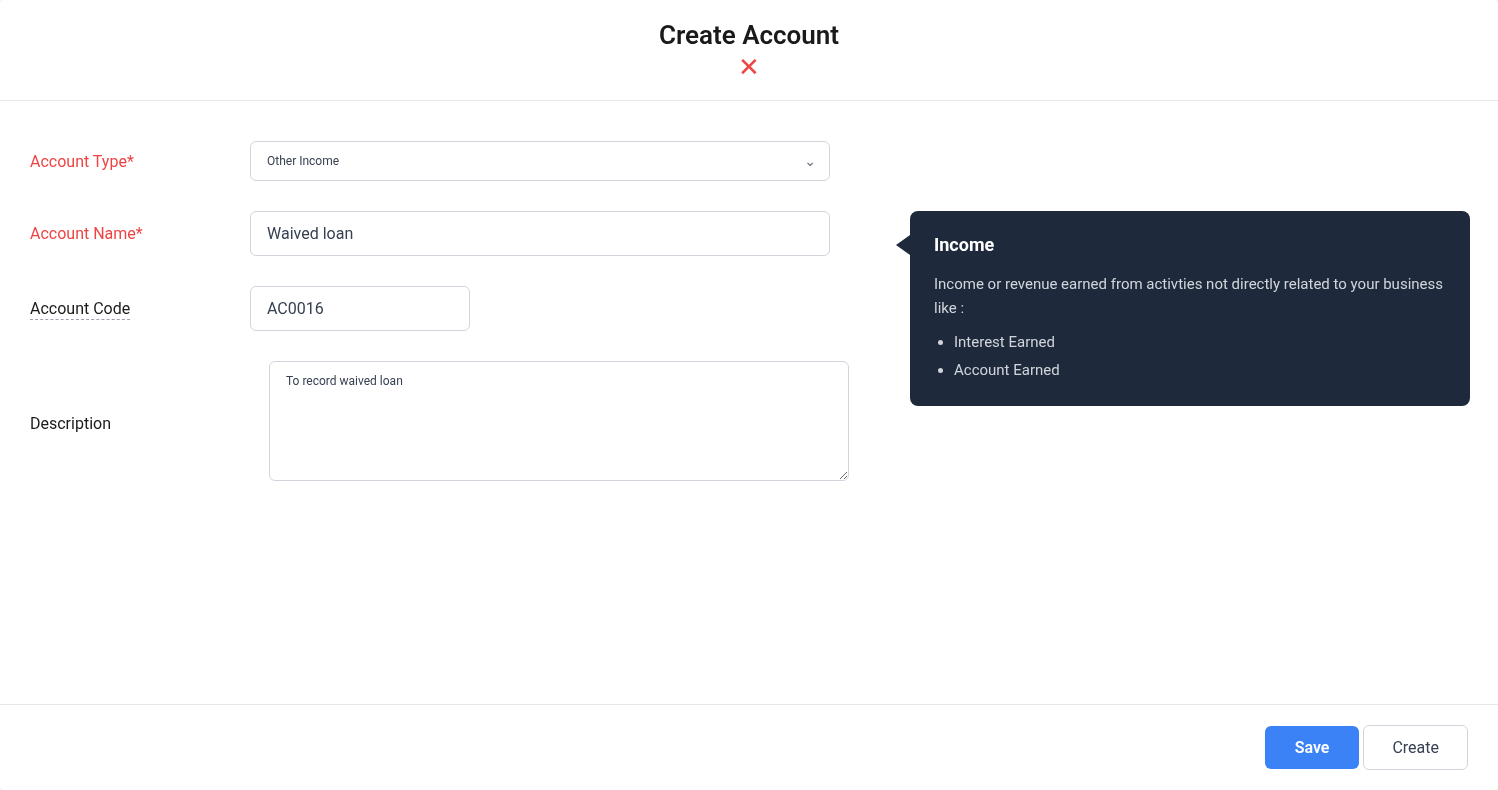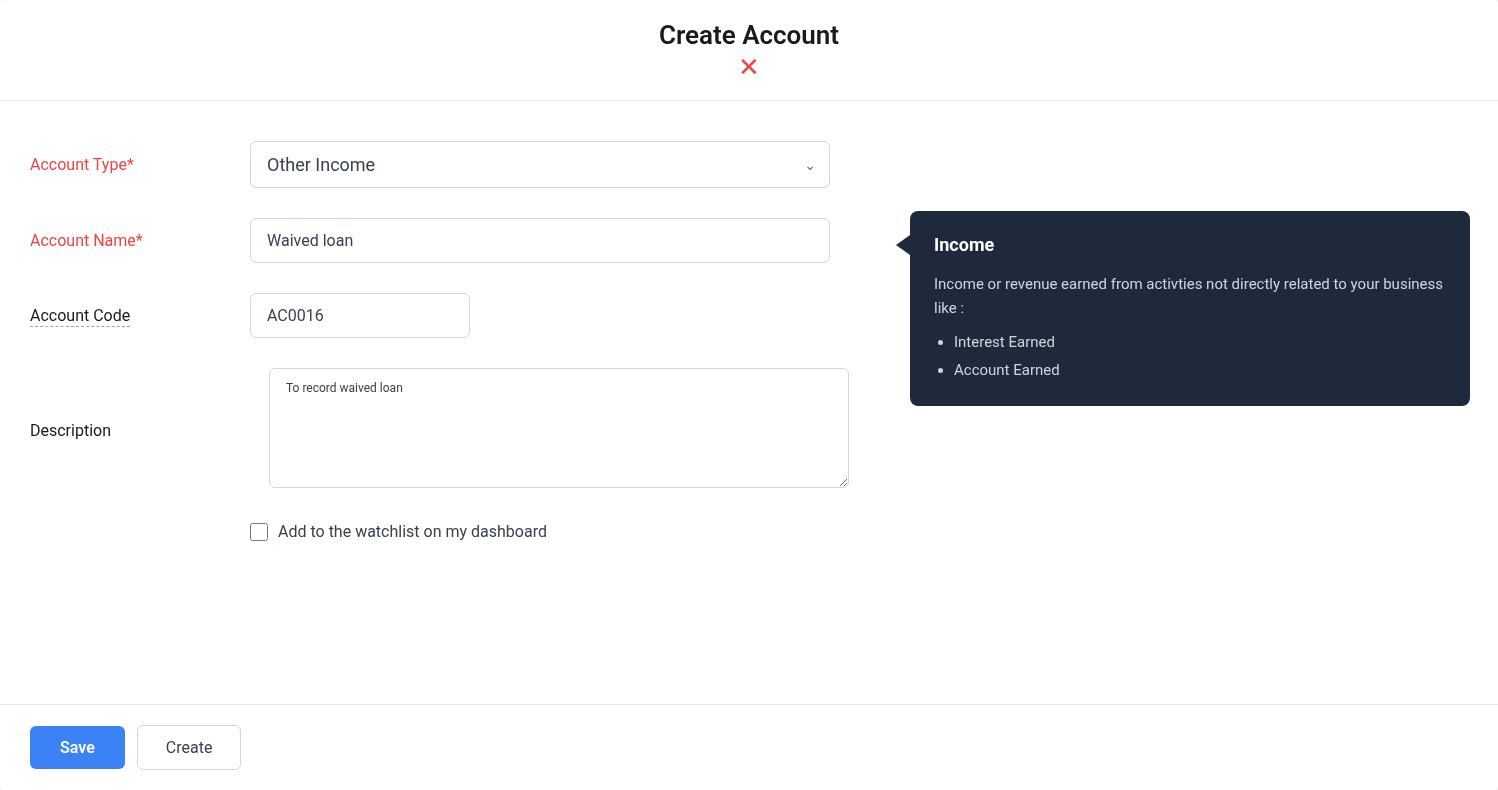--- a/index.html
+++ b/index.html
@@ -79,21 +79,21 @@
       flex: 1;
       max-width: 580px;
       position: relative;
     }
 
     .form-select {
       width: 100%;
       padding: 12px 40px 12px 16px;
       border: 1px solid #d1d5db;
       border-radius: 6px;
-      font-size: 18px;
+      font-size: 12px;
       color: #374151;
       background: #ffffff;
       appearance: none;
       cursor: pointer;
       outline: none;
     }
 
     .select-arrow {
       position: absolute;
       right: 14px;
@@ -151,22 +151,23 @@
 
     .checkbox-label {
       font-size: 16px;
       color: #374151;
     }
 
     .modal-footer {
       padding: 20px 30px;
       border-top: 1px solid #e5e7eb;
       display: flex;
-      gap: 12px;
-      align-items: center;
+      gap: 4px;
+      align-items: center;
+      justify-content: flex-end;
     }
 
     .btn-save {
       background: #3b82f6;
       color: #ffffff;
       border: none;
       padding: 12px 30px;
       border-radius: 6px;
       font-size: 16px;
       font-weight: 600;
@@ -278,24 +279,20 @@
       </div>
     </div>
 
     <div class="form-row">
       <label class="form-label">Description</label>
       <div class="form-control-wrapper">
         <textarea class="form-textarea" style="">To record waived loan</textarea>
       </div>
     </div>
 
-    <div class="checkbox-row">
-      <input type="checkbox" class="checkbox-input" style="">
-      <label class="checkbox-label">Add to the watchlist on my dashboard</label>
-    </div>
 
     <div class="tooltip-container">
       <div class="tooltip-box">
         <div class="tooltip-arrow"></div>
         <div class="tooltip-title">Income</div>
         <p class="tooltip-desc">Income or revenue earned from activties not directly related to your business like :</p>
         <ul class="tooltip-list">
           <li>Interest Earned</li>
           <li>Account Earned</li>
         </ul>

